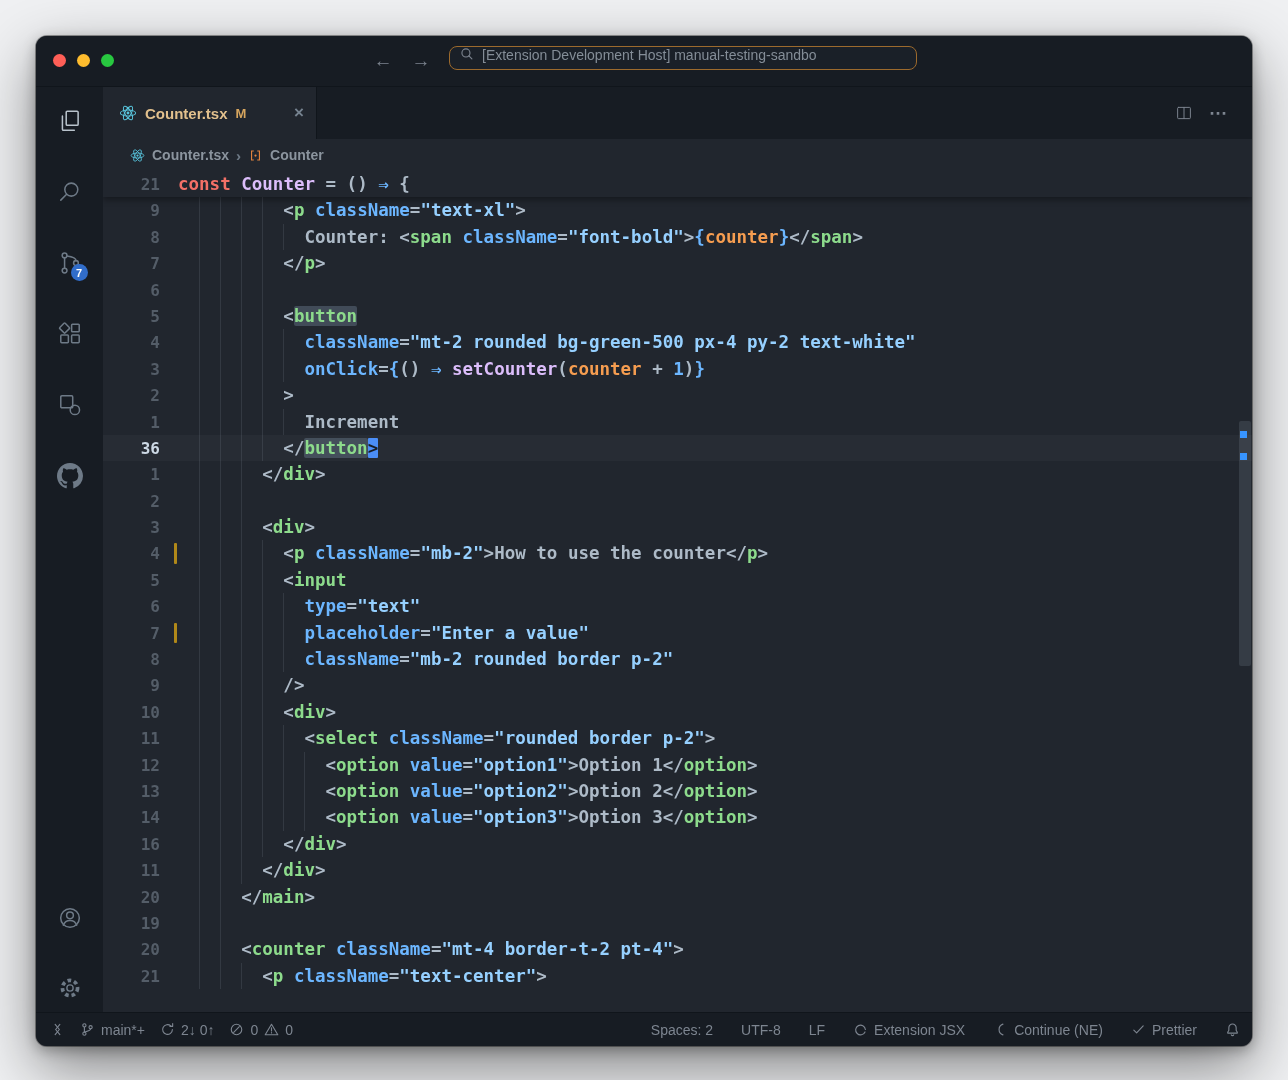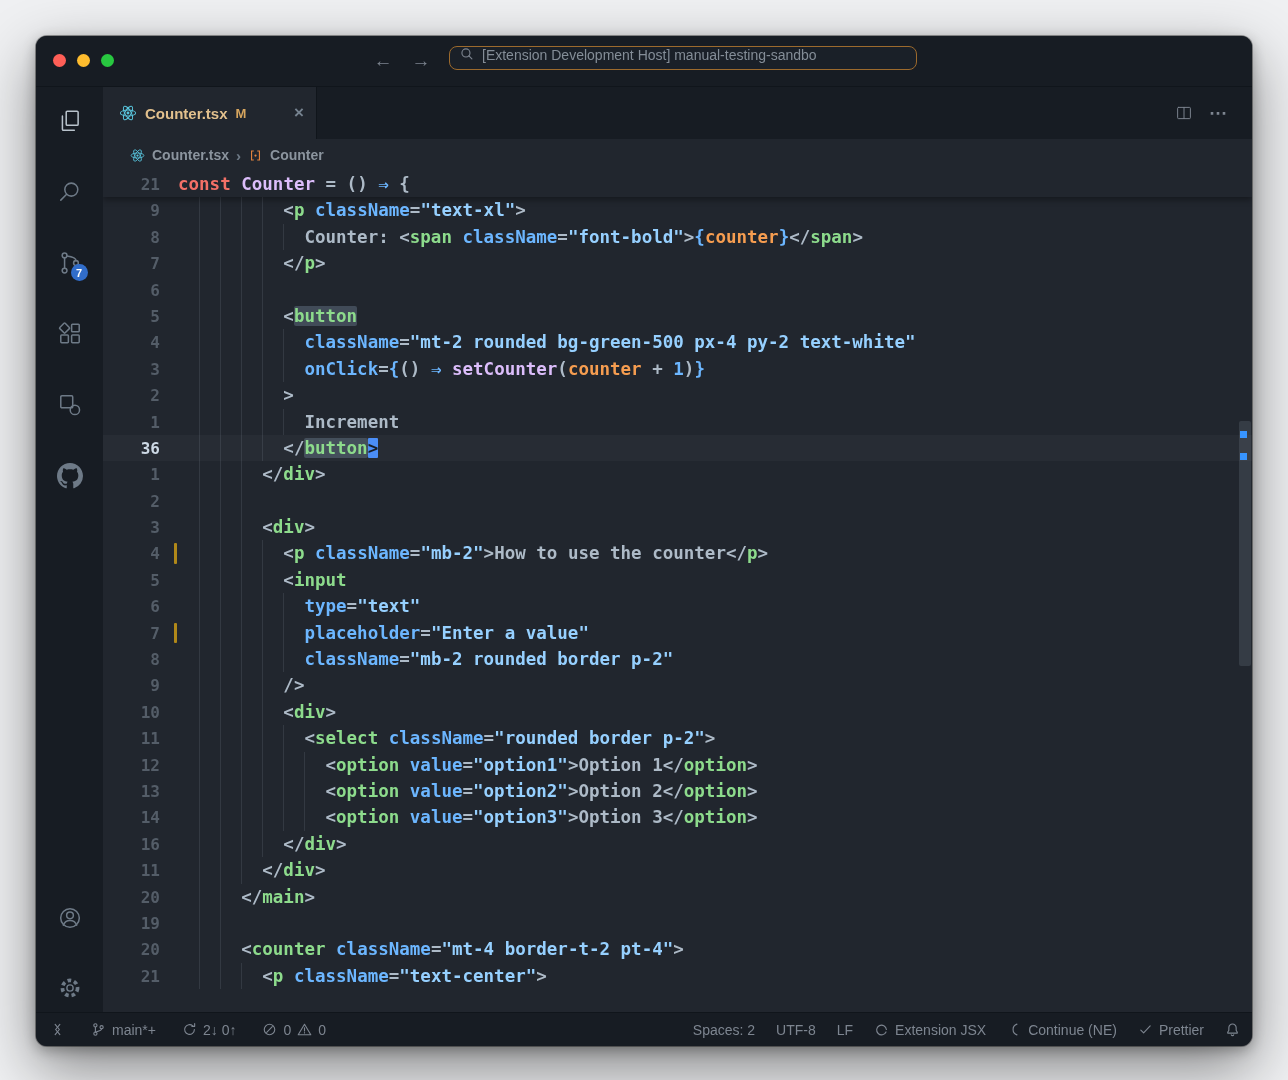--- a/index.html
+++ b/index.html
@@ -61,22 +61,22 @@
   .tk-k{color:#f47067}.tk-f{color:#dcbdfb}.tk-o{color:#f69d50}
   .tk-th{color:#8ddb8c;background:rgba(101,117,133,.48);border-radius:2px;}
   .tk-cur{background:#4b8ef7;color:#171c23;border-radius:1px;}
   .scroll-thumb{position:absolute;right:1px;top:250px;width:12px;height:245px;
                 background:rgba(108,118,128,.28);border-radius:2px;z-index:4;}
   .ov-marker{position:absolute;right:5px;width:7px;height:7px;background:#3794ff;z-index:4;}
   
   .statusbar{height:34px;flex:none;background:#171c23;border-top:1px solid #10151b;
              display:flex;align-items:center;color:#7d8590;font-size:14px;
              padding:0 12px 0 14px;box-sizing:border-box;}
-  .sb-left{display:flex;align-items:center;gap:26px;}
-  .sb-right{margin-left:auto;display:flex;align-items:center;gap:21px;}
+  .sb-left{display:flex;align-items:center;gap:15px;}
+  .sb-right{margin-left:auto;display:flex;align-items:center;gap:28px;}
   .sb-item{display:flex;align-items:center;gap:6px;white-space:nowrap;}
   .svg15{width:15px;height:15px;stroke:currentColor;stroke-width:1.2;fill:none;
          stroke-linecap:round;stroke-linejoin:round;display:block;}
   .sb-ic{display:flex;align-items:center;}
   .svg14{width:14px;height:14px;stroke:#7d8590;stroke-width:1.3;fill:none;stroke-linecap:round;}
   .svg18{width:18px;height:18px;stroke:currentColor;stroke-width:1.3;fill:none;stroke-linecap:round;}
 </style>
 </head>
 <body>
 

